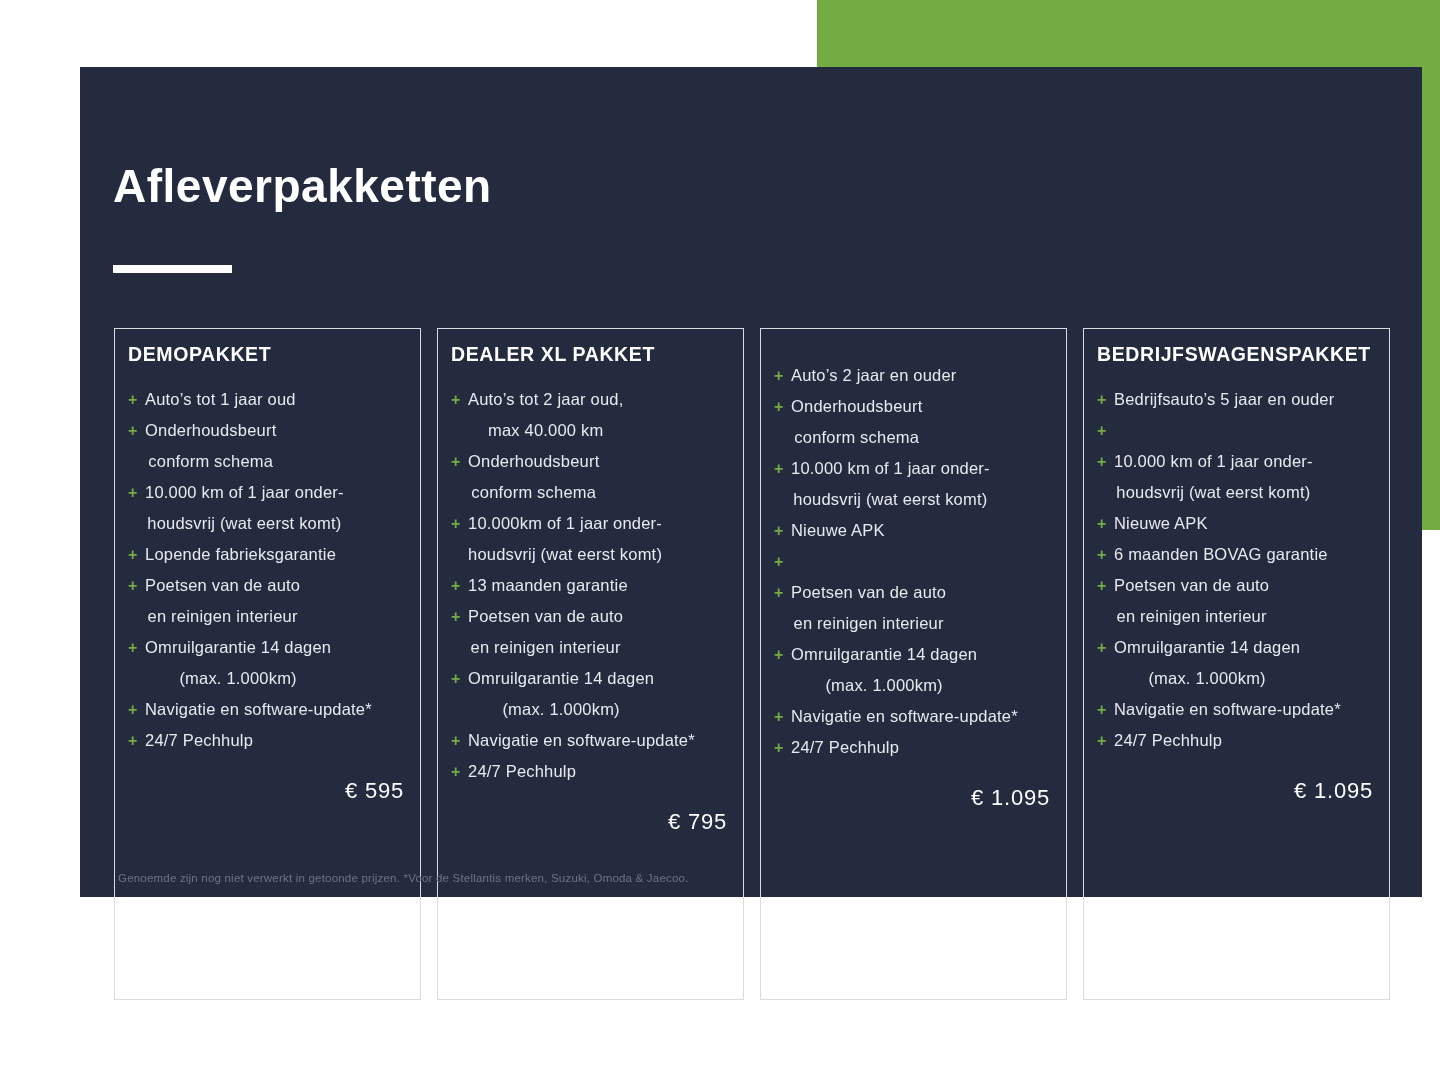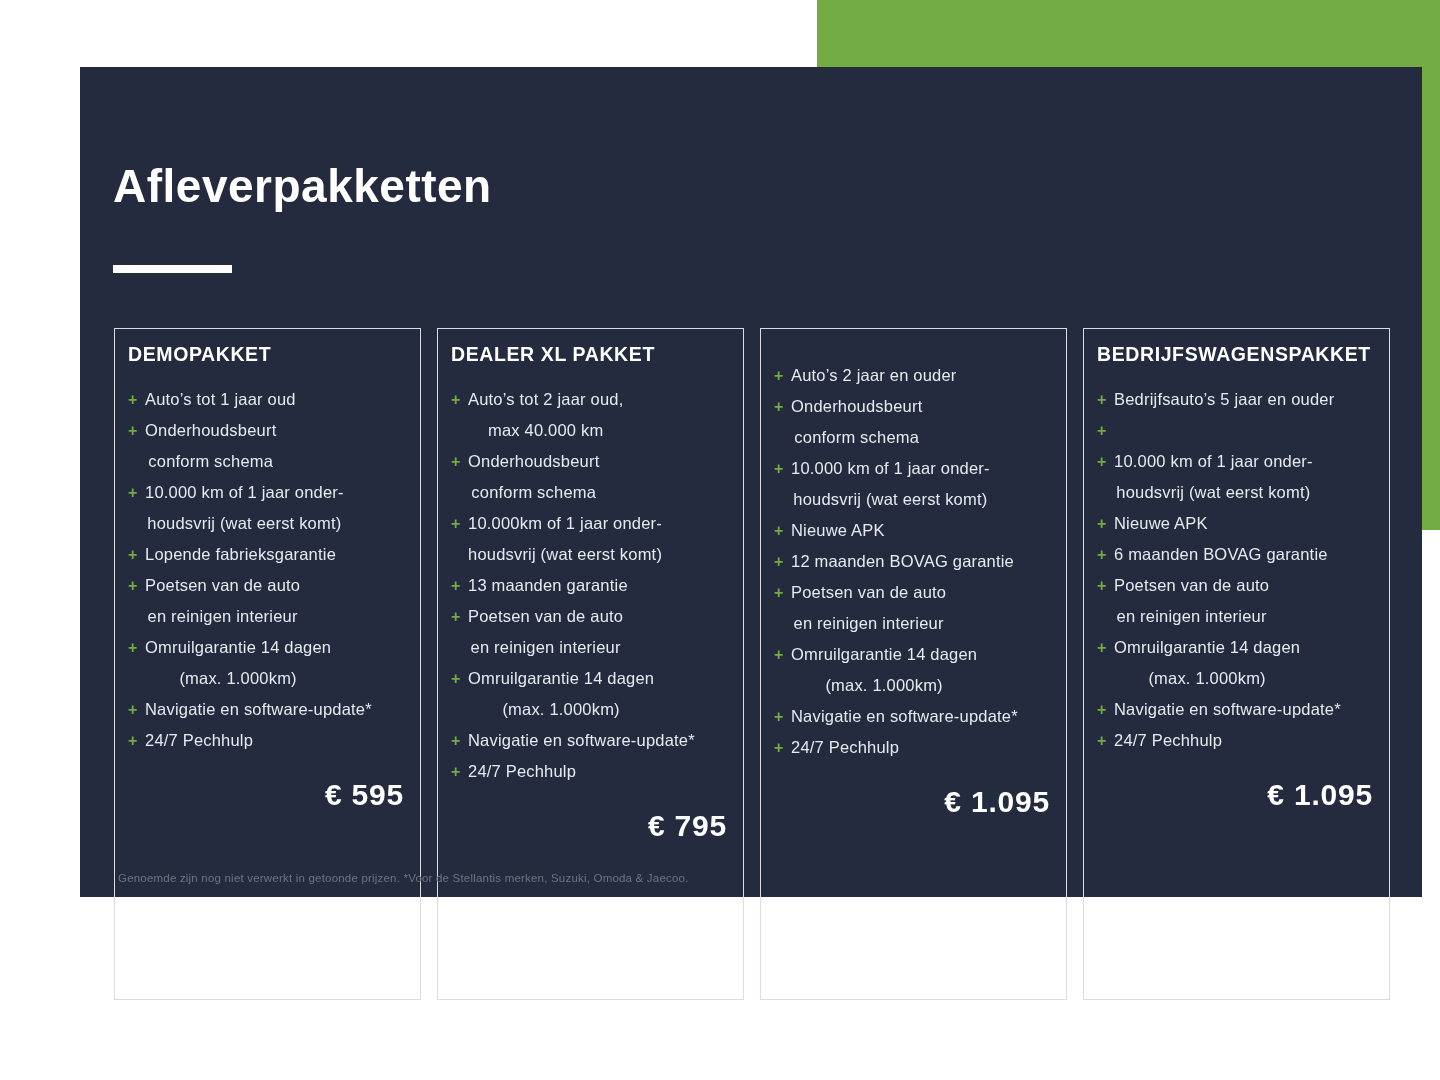--- a/index.html
+++ b/index.html
@@ -60,21 +60,21 @@
   }
   .plus{
     width:17px;flex-shrink:0;
     color:var(--green);font-weight:bold;font-size:16px;line-height:31px;
   }
   .ftxt{
     white-space:pre-line;letter-spacing:0.2px;text-align:center;
   }
   .price{
     margin-top:22px;
-    font-size:30px;font-weight:bold;color:var(--white);
+    font-size:22px;font-weight:normal;color:var(--white);
     text-align:right;letter-spacing:0.8px;padding-right:2px;
   }
   .footnote{
     position:absolute;left:88px;top:872px;
     font-size:11.5px;color:var(--footnote);letter-spacing:0.2px;
   }
 </style>
 </head>
 <body>
 
@@ -189,21 +189,20 @@
               <span class="plus">+</span>
               <span class="ftxt">10.000 km of 1 jaar onder-
 houdsvrij (wat eerst komt)</span>
             </li>
             <li class="feature">
               <span class="plus">+</span>
               <span class="ftxt">Nieuwe APK</span>
             </li>
             <li class="feature">
               <span class="plus">+</span>
-              <span class="ftxt">12 maanden BOVAG garantie</span>
             </li>
             <li class="feature">
               <span class="plus">+</span>
               <span class="ftxt">Poetsen van de auto
 en reinigen interieur</span>
             </li>
             <li class="feature">
               <span class="plus">+</span>
               <span class="ftxt">Omruilgarantie 14 dagen
 (max. 1.000km)</span>

